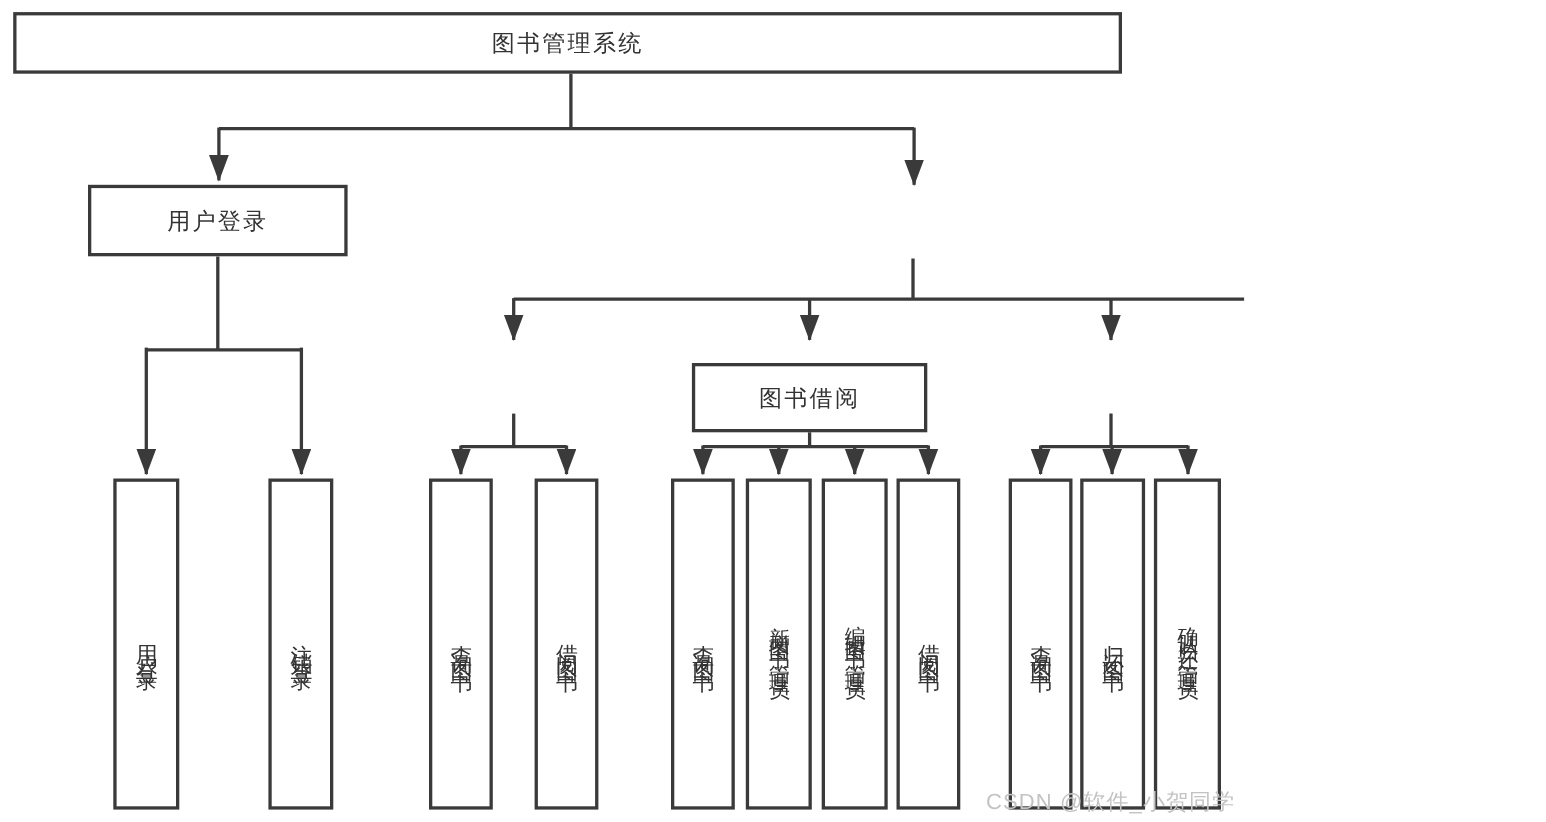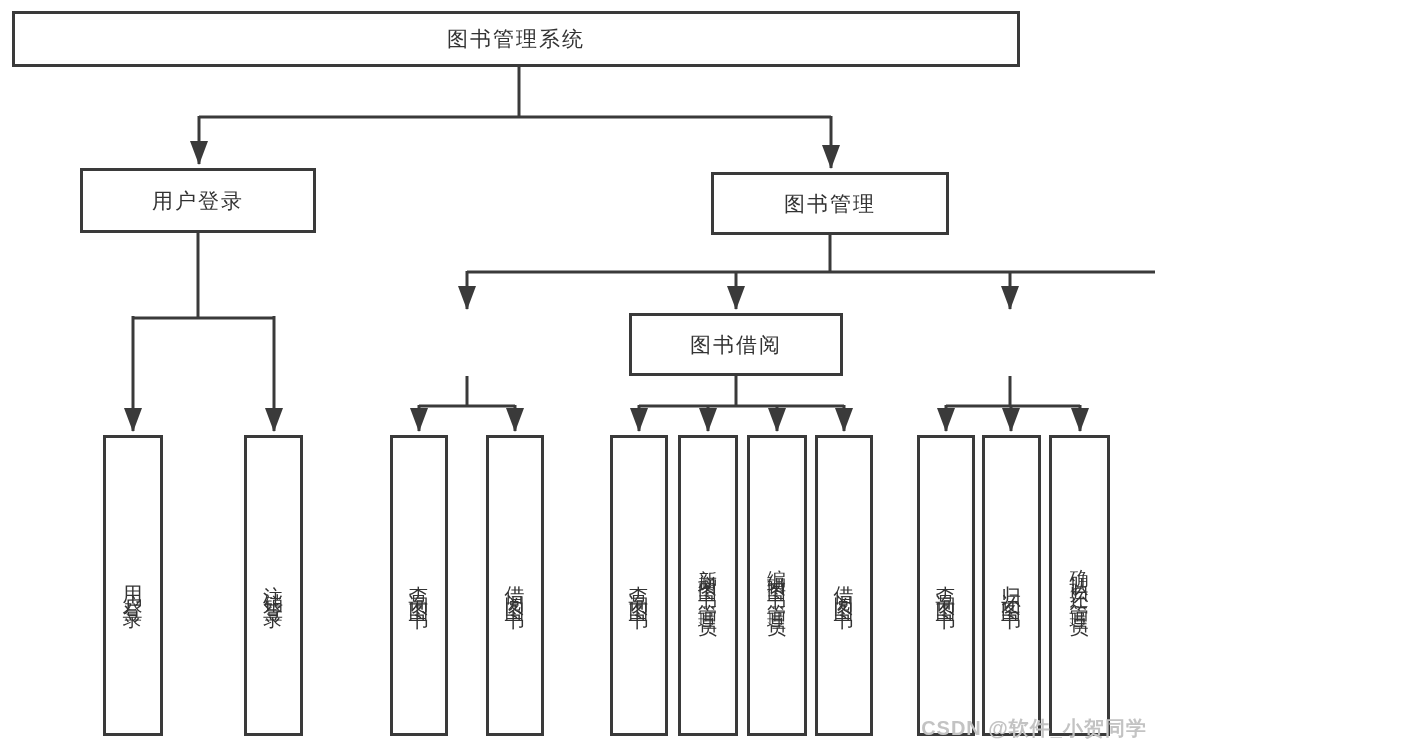--- a/index.html
+++ b/index.html
@@ -3,21 +3,20 @@
 <meta charset="utf-8">
 <style>
   html, body { margin: 0; padding: 0; background: #ffffff; }
   #stage {
     position: relative;
     width: 1131px;
     height: 747px;
     background: #ffffff;
     font-family: "Liberation Sans", sans-serif;
     overflow: hidden;
-    padding-left: 24px;
   }
   #wires { position: absolute; left: 0; top: 0; }
   .node {
     position: absolute;
     background: #ffffff;
     border: 3px solid #3a3a3a;
     box-sizing: border-box;
     display: flex;
     align-items: center;
     justify-content: center;
@@ -36,21 +35,20 @@
   }
   .node.v.long span { letter-spacing: 7px; font-size: 19px; }
   #watermark {
     position: absolute;
     right: 8px;
     bottom: 5px;
     font-size: 20px;
     color: #c3c3c3;
     letter-spacing: 1px;
     white-space: nowrap;
-    font-weight: bold;
   }
 </style>
 </head>
 <body>
 
 <div id="stage">
 
   <svg id="wires" width="1405" height="747" viewBox="0 0 1405 747">
     <defs>
       <marker id="arrow" markerUnits="userSpaceOnUse" markerWidth="28" markerHeight="20" refX="23" refY="9" orient="auto">
@@ -99,25 +97,22 @@
     </g>
   </svg>
 
   <div class="node h" style="left:12px; top:11px; width:1008px; height:56px;">
     <span>图书管理系统</span>
   </div>
 
   <div class="node h" style="left:80px; top:168px; width:236px; height:65px;">
     <span>用户登录</span>
   </div>
-  <div class="node h" style="left:711px; top:172px; width:238px; height:63px;">
-    <span>图书管理</span>
-  </div>
 
-  <div class="node h" style="left:629px; top:313px; width:214px; height:63px;">
+  <div class="node h" style="left:629px; top:330px; width:214px; height:63px;">
     <span>图书借阅</span>
   </div>
 
   <div class="node v" style="left:103px; top:435px; width:60px; height:301px;">
     <span>用户登录</span>
   </div>
   <div class="node v" style="left:244px; top:435px; width:59px; height:301px;">
     <span>注销登录</span>
   </div>
   <div class="node v" style="left:390px; top:435px; width:58px; height:301px;">

